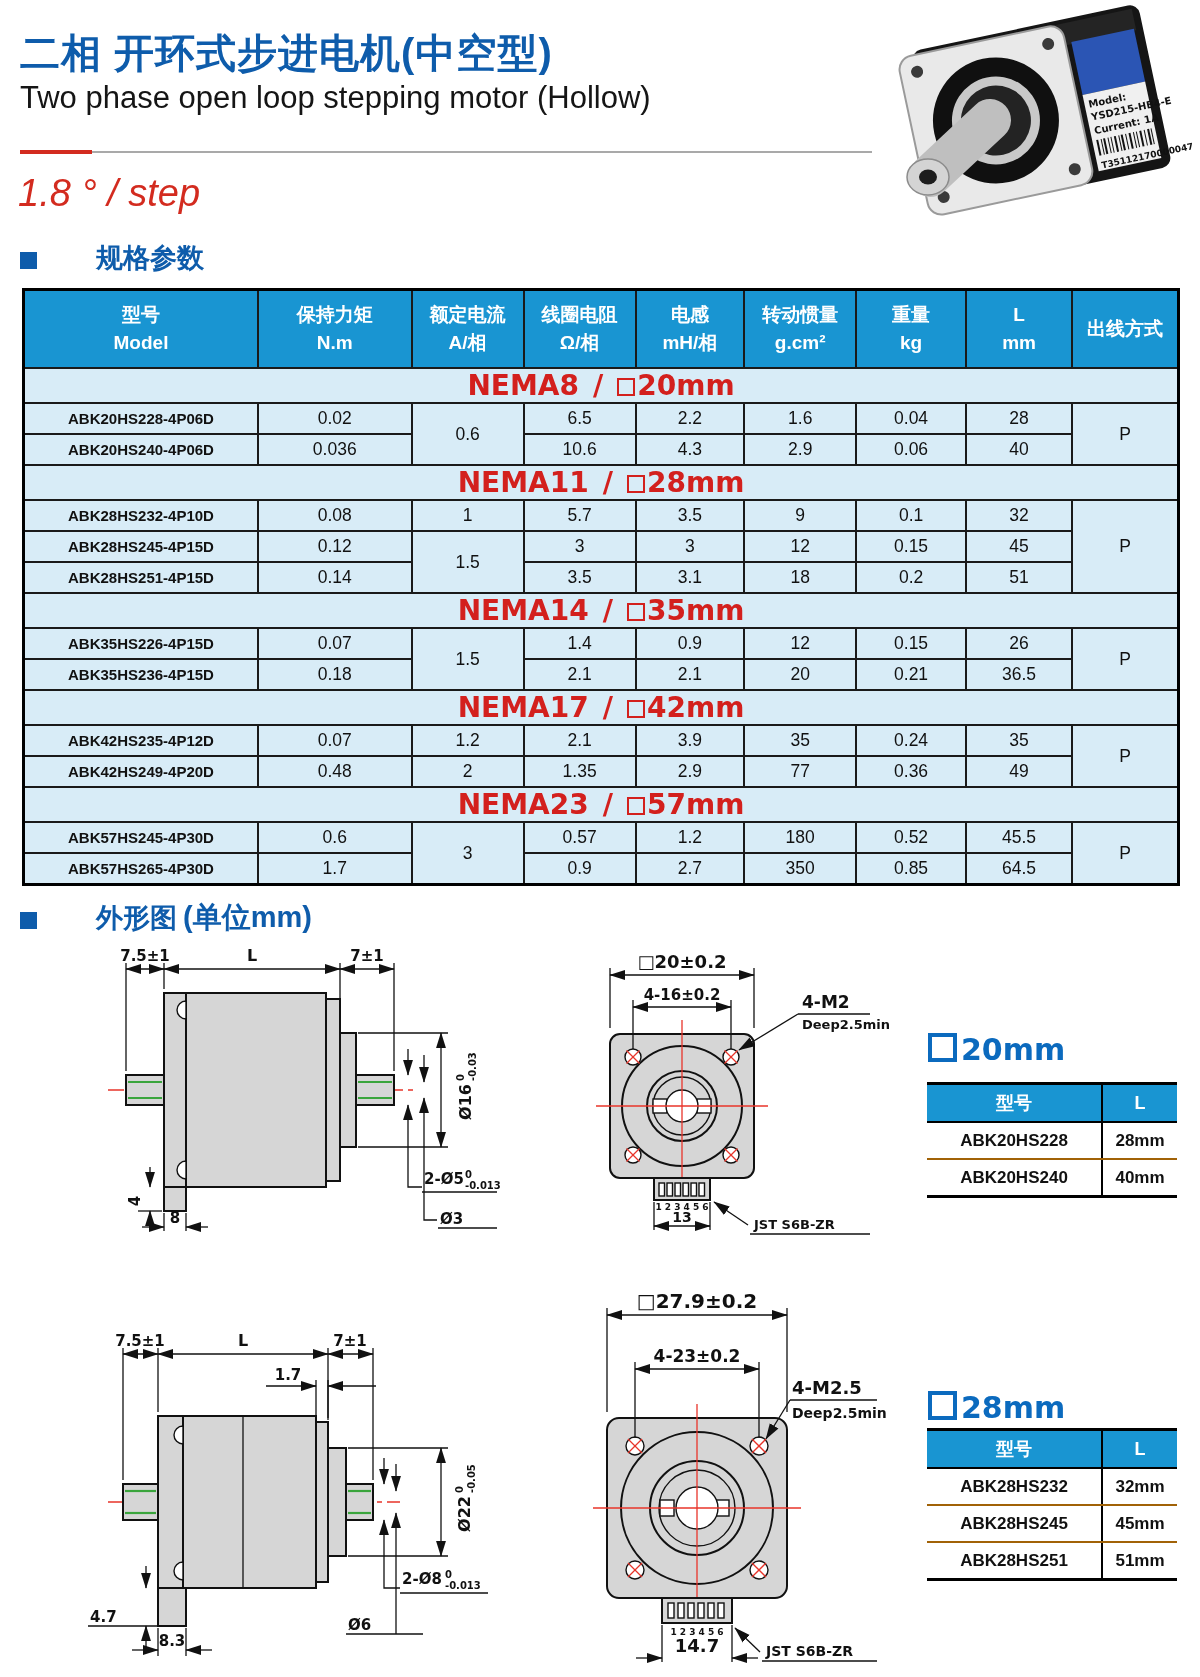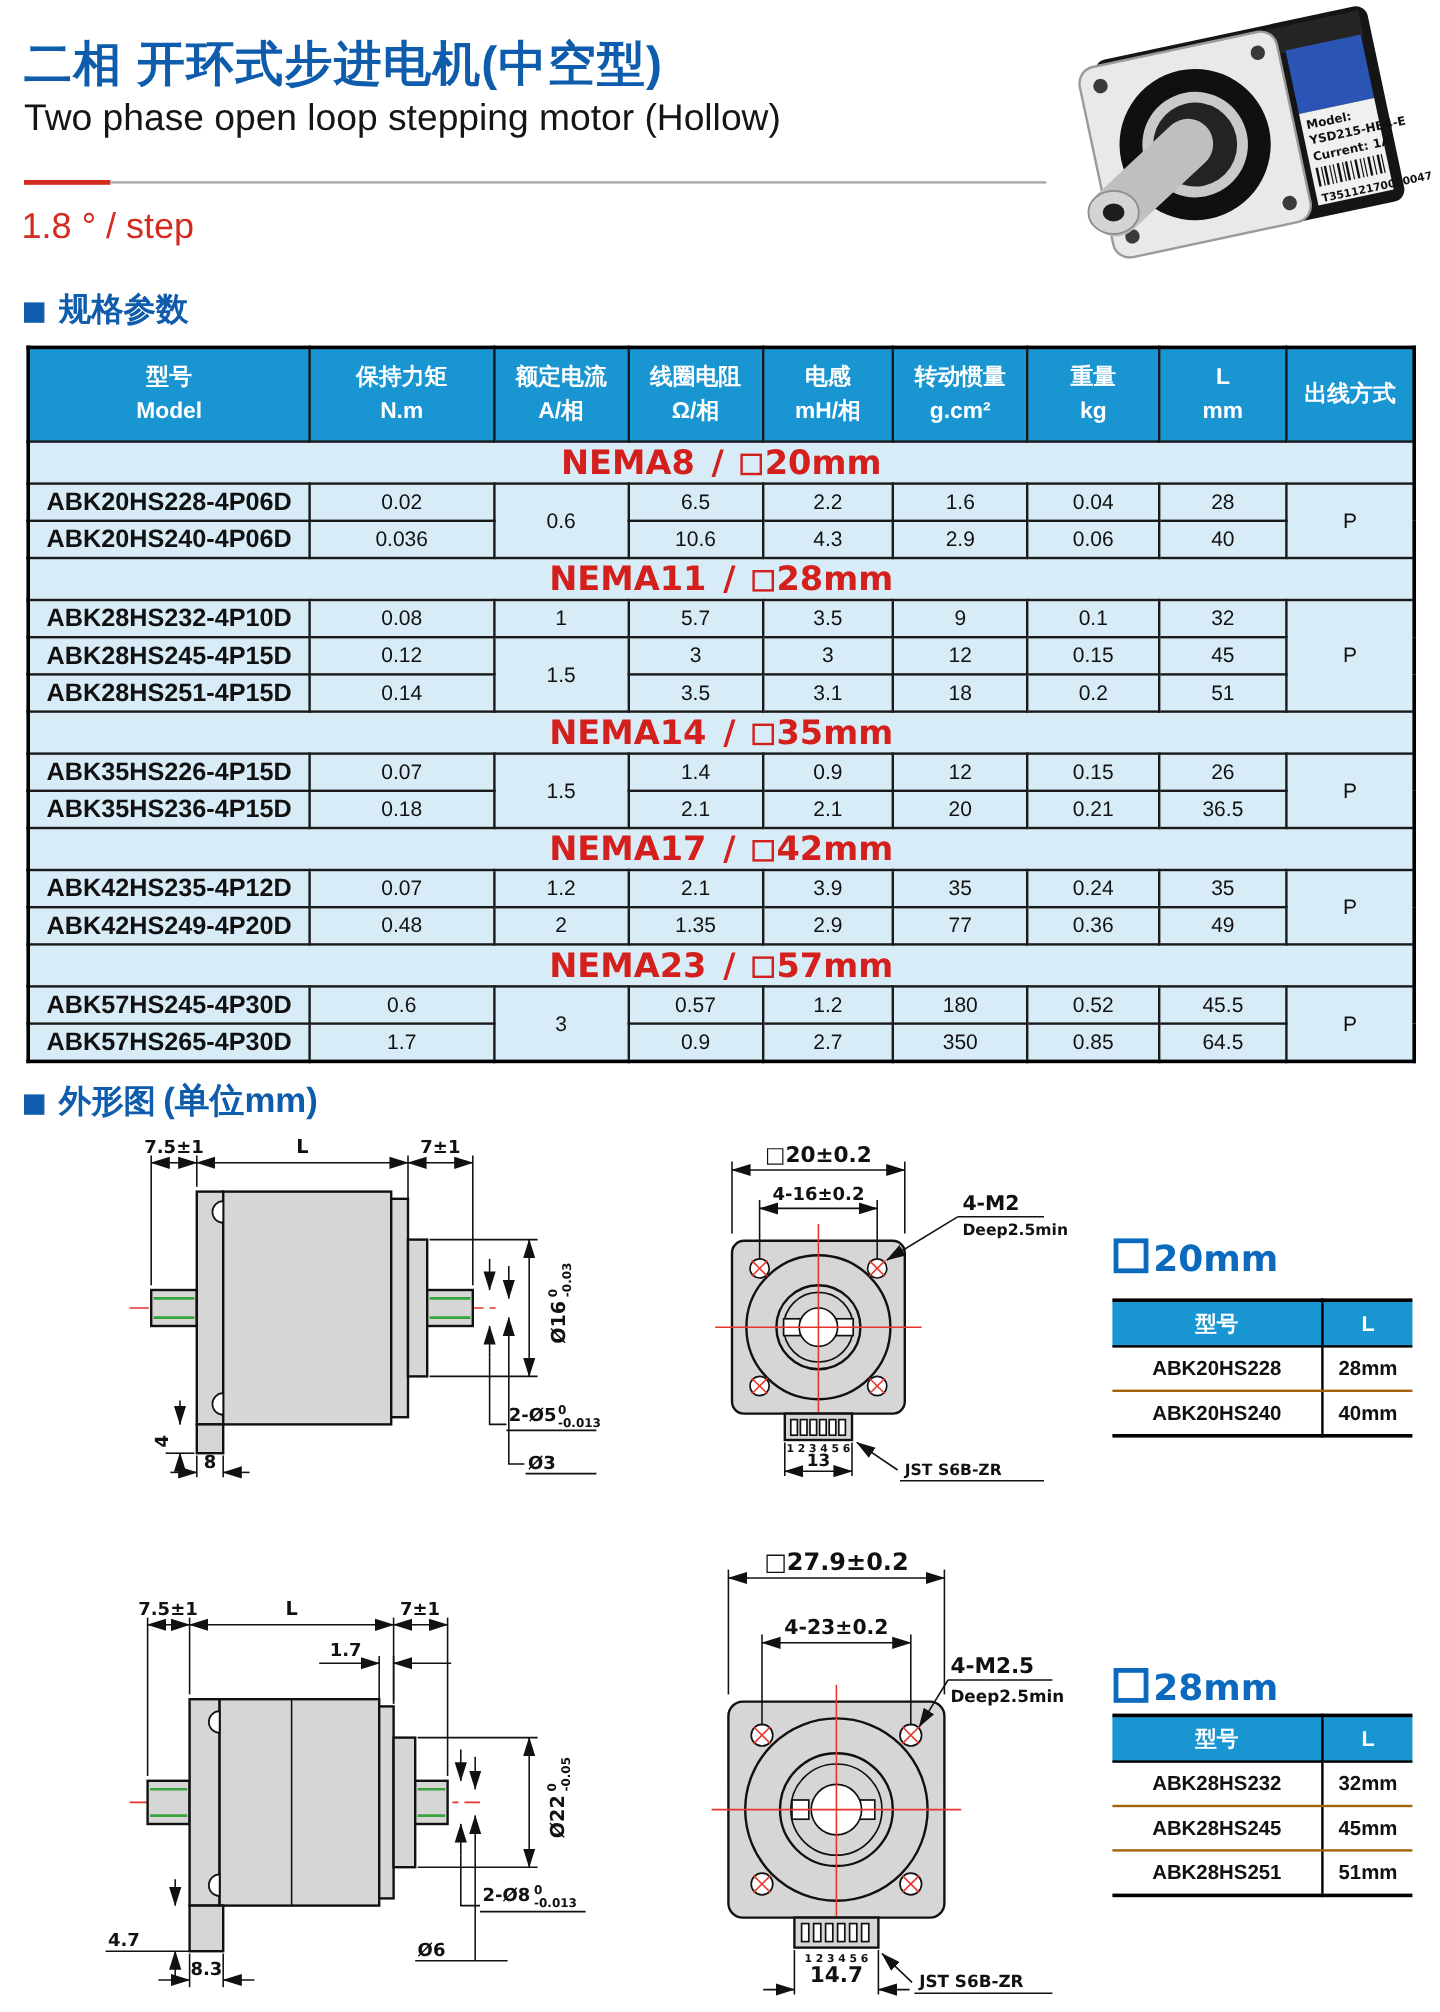--- a/index.html
+++ b/index.html
@@ -5,35 +5,35 @@
   html,body{margin:0;padding:0;background:#fff;}
   .page{position:relative;width:1200px;height:1677px;background:#fff;overflow:hidden;
         font-family:"Liberation Sans","DejaVu Sans",sans-serif;color:#111;}
   .abs{position:absolute;}
 
   
   .title-zh{left:20px;top:26px;font-size:40px;font-weight:bold;color:#0e5cab;letter-spacing:1px;}
   .title-en{left:20px;top:80px;font-size:31px;color:#151515;}
   .rule-red{left:20px;top:150px;width:72px;height:4px;background:#d32b1f;}
   .rule-gray{left:92px;top:151px;width:1093px;height:2px;background:#a9a9a9;}
-  .step-angle{left:18px;top:172px;font-size:30px;color:#d32b1f;}
+  .step-angle{left:18px;top:172px;font-size:38px;color:#d32b1f;font-style:italic;}
   .sec-head{font-weight:bold;color:#0e5cab;}
   .sec-head .bullet{display:inline-block;width:17px;height:17px;background:#0e5cab;margin-right:12px;}
-  .sec-head .txt{font-size:27px;vertical-align:2px;}
+  .sec-head .txt{font-size:27px;vertical-align:2px;margin-left:47px;}
   .sec-head .unit{font-size:29px;vertical-align:2px;margin-left:6px;}
 
   
   table.spec{position:absolute;left:22px;top:288px;width:1158px;border-collapse:collapse;
              table-layout:fixed;border:3px solid #000;}
   table.spec th,table.spec td{border:2px solid #1a1a1a;text-align:center;vertical-align:middle;padding:0;}
   table.spec thead th{background:#1995d2;color:#fff;font-size:19px;font-weight:bold;height:76px;line-height:1.45;}
   table.spec tr.sec td{background:#d8ecf7;color:#d3201d;font-weight:bold;font-size:28px;height:31px;
                        font-family:"DejaVu Sans","Liberation Sans",sans-serif;}
   table.spec tbody td{background:#d8ecf7;font-size:17.5px;height:29px;}
-  table.spec td.model{font-weight:bold;font-size:21px;}
+  table.spec td.model{font-weight:bold;font-size:15px;}
   .ssep{margin:0 14px;}
   .rsq{display:inline-block;width:14px;height:14px;border:2.5px solid #d3201d;vertical-align:-1px;margin-right:2px;}
 
   
   table.dimtbl{position:absolute;width:250px;border-collapse:collapse;border-top:3px solid #000;border-bottom:3px solid #000;}
   table.dimtbl th{background:#1995d2;color:#fff;font-size:18px;font-weight:bold;height:34px;border-bottom:2px solid #000;}
   table.dimtbl td{height:33px;text-align:center;font-weight:bold;font-size:17px;border-bottom:2px solid #a16207;background:#fff;}
   table.dimtbl th:first-child,table.dimtbl td:first-child{border-right:2px solid #000;width:172px;}
 
   .sizehead{position:absolute;color:#0b6abe;font-weight:bold;font-size:30px;font-family:"DejaVu Sans",sans-serif;}

